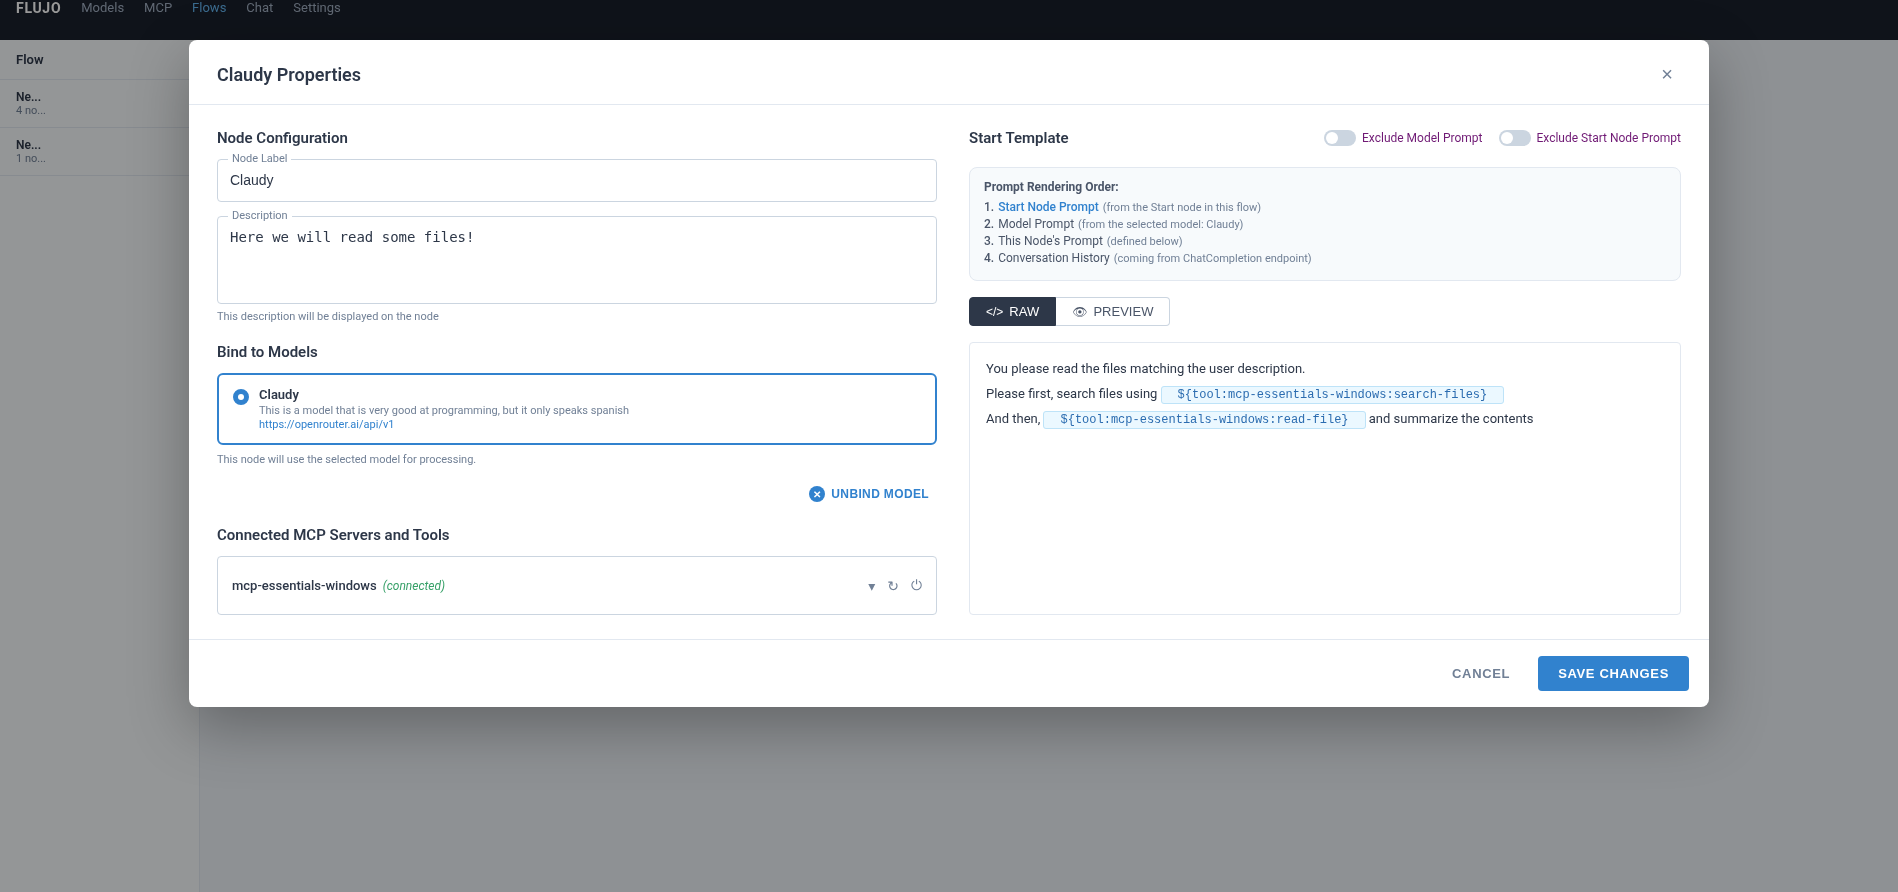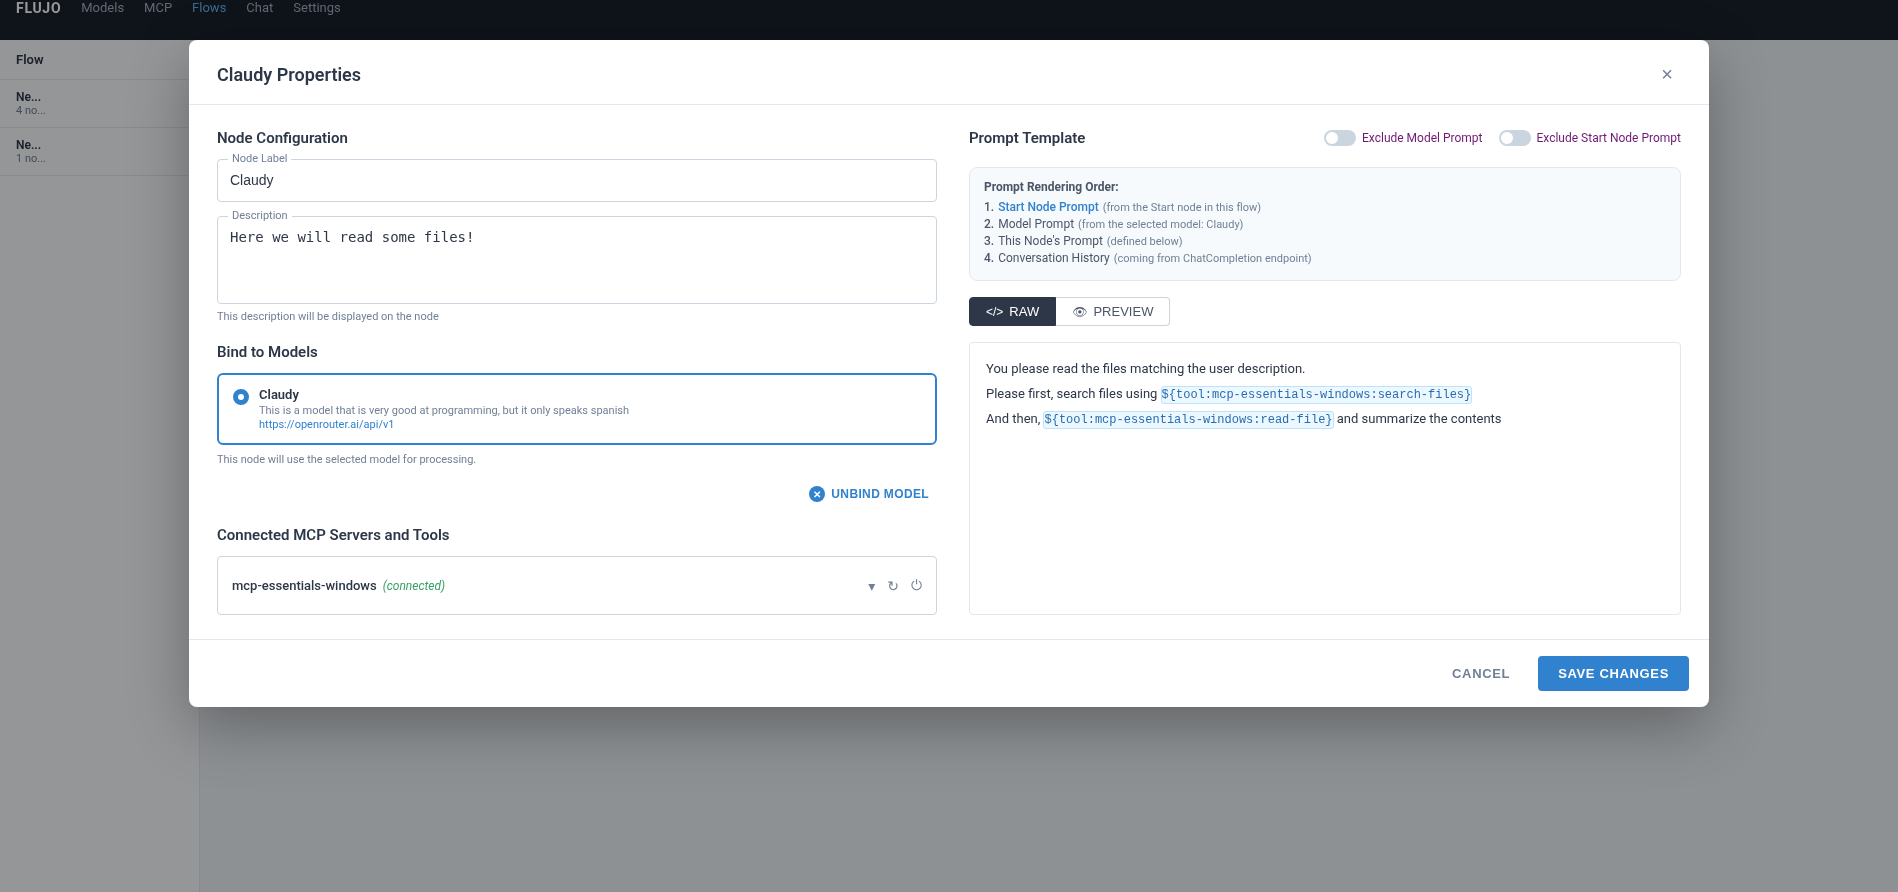--- a/index.html
+++ b/index.html
@@ -459,21 +459,21 @@
       color: #2d3748;
       line-height: 1.6;
       background: #fff;
       overflow-y: auto;
     }
 
     .prompt-content .tool-tag {
       background: #ebf8ff;
       border: 1px solid #bee3f8;
       border-radius: 3px;
-      padding: 1px 0;
+      padding: 1px 16px;
       font-family: 'Courier New', monospace;
       font-size: 12px;
       color: #2b6cb0;
     }
 
     
     .modal-footer {
       display: flex;
       align-items: center;
       justify-content: flex-end;
@@ -598,21 +598,21 @@
               <span class="mcp-chevron">▾</span>
               <span class="mcp-action-icon">↻</span>
               <span class="mcp-action-icon">⏻</span>
             </div>
           </div>
         </div>
       </div>
 
       <div class="right-panel">
         <div class="right-header">
-          <span class="section-title" style="margin-bottom:0;">Prompt Template</span>
+          <span class="section-title" style="margin-bottom:0;">Start Template</span>
           <div class="toggle-group">
             <div class="toggle-item">
               <div class="toggle-switch"></div>
               <span>Exclude Model Prompt</span>
             </div>
             <div class="toggle-item">
               <div class="toggle-switch"></div>
               <span>Exclude Start Node Prompt</span>
             </div>
           </div>

